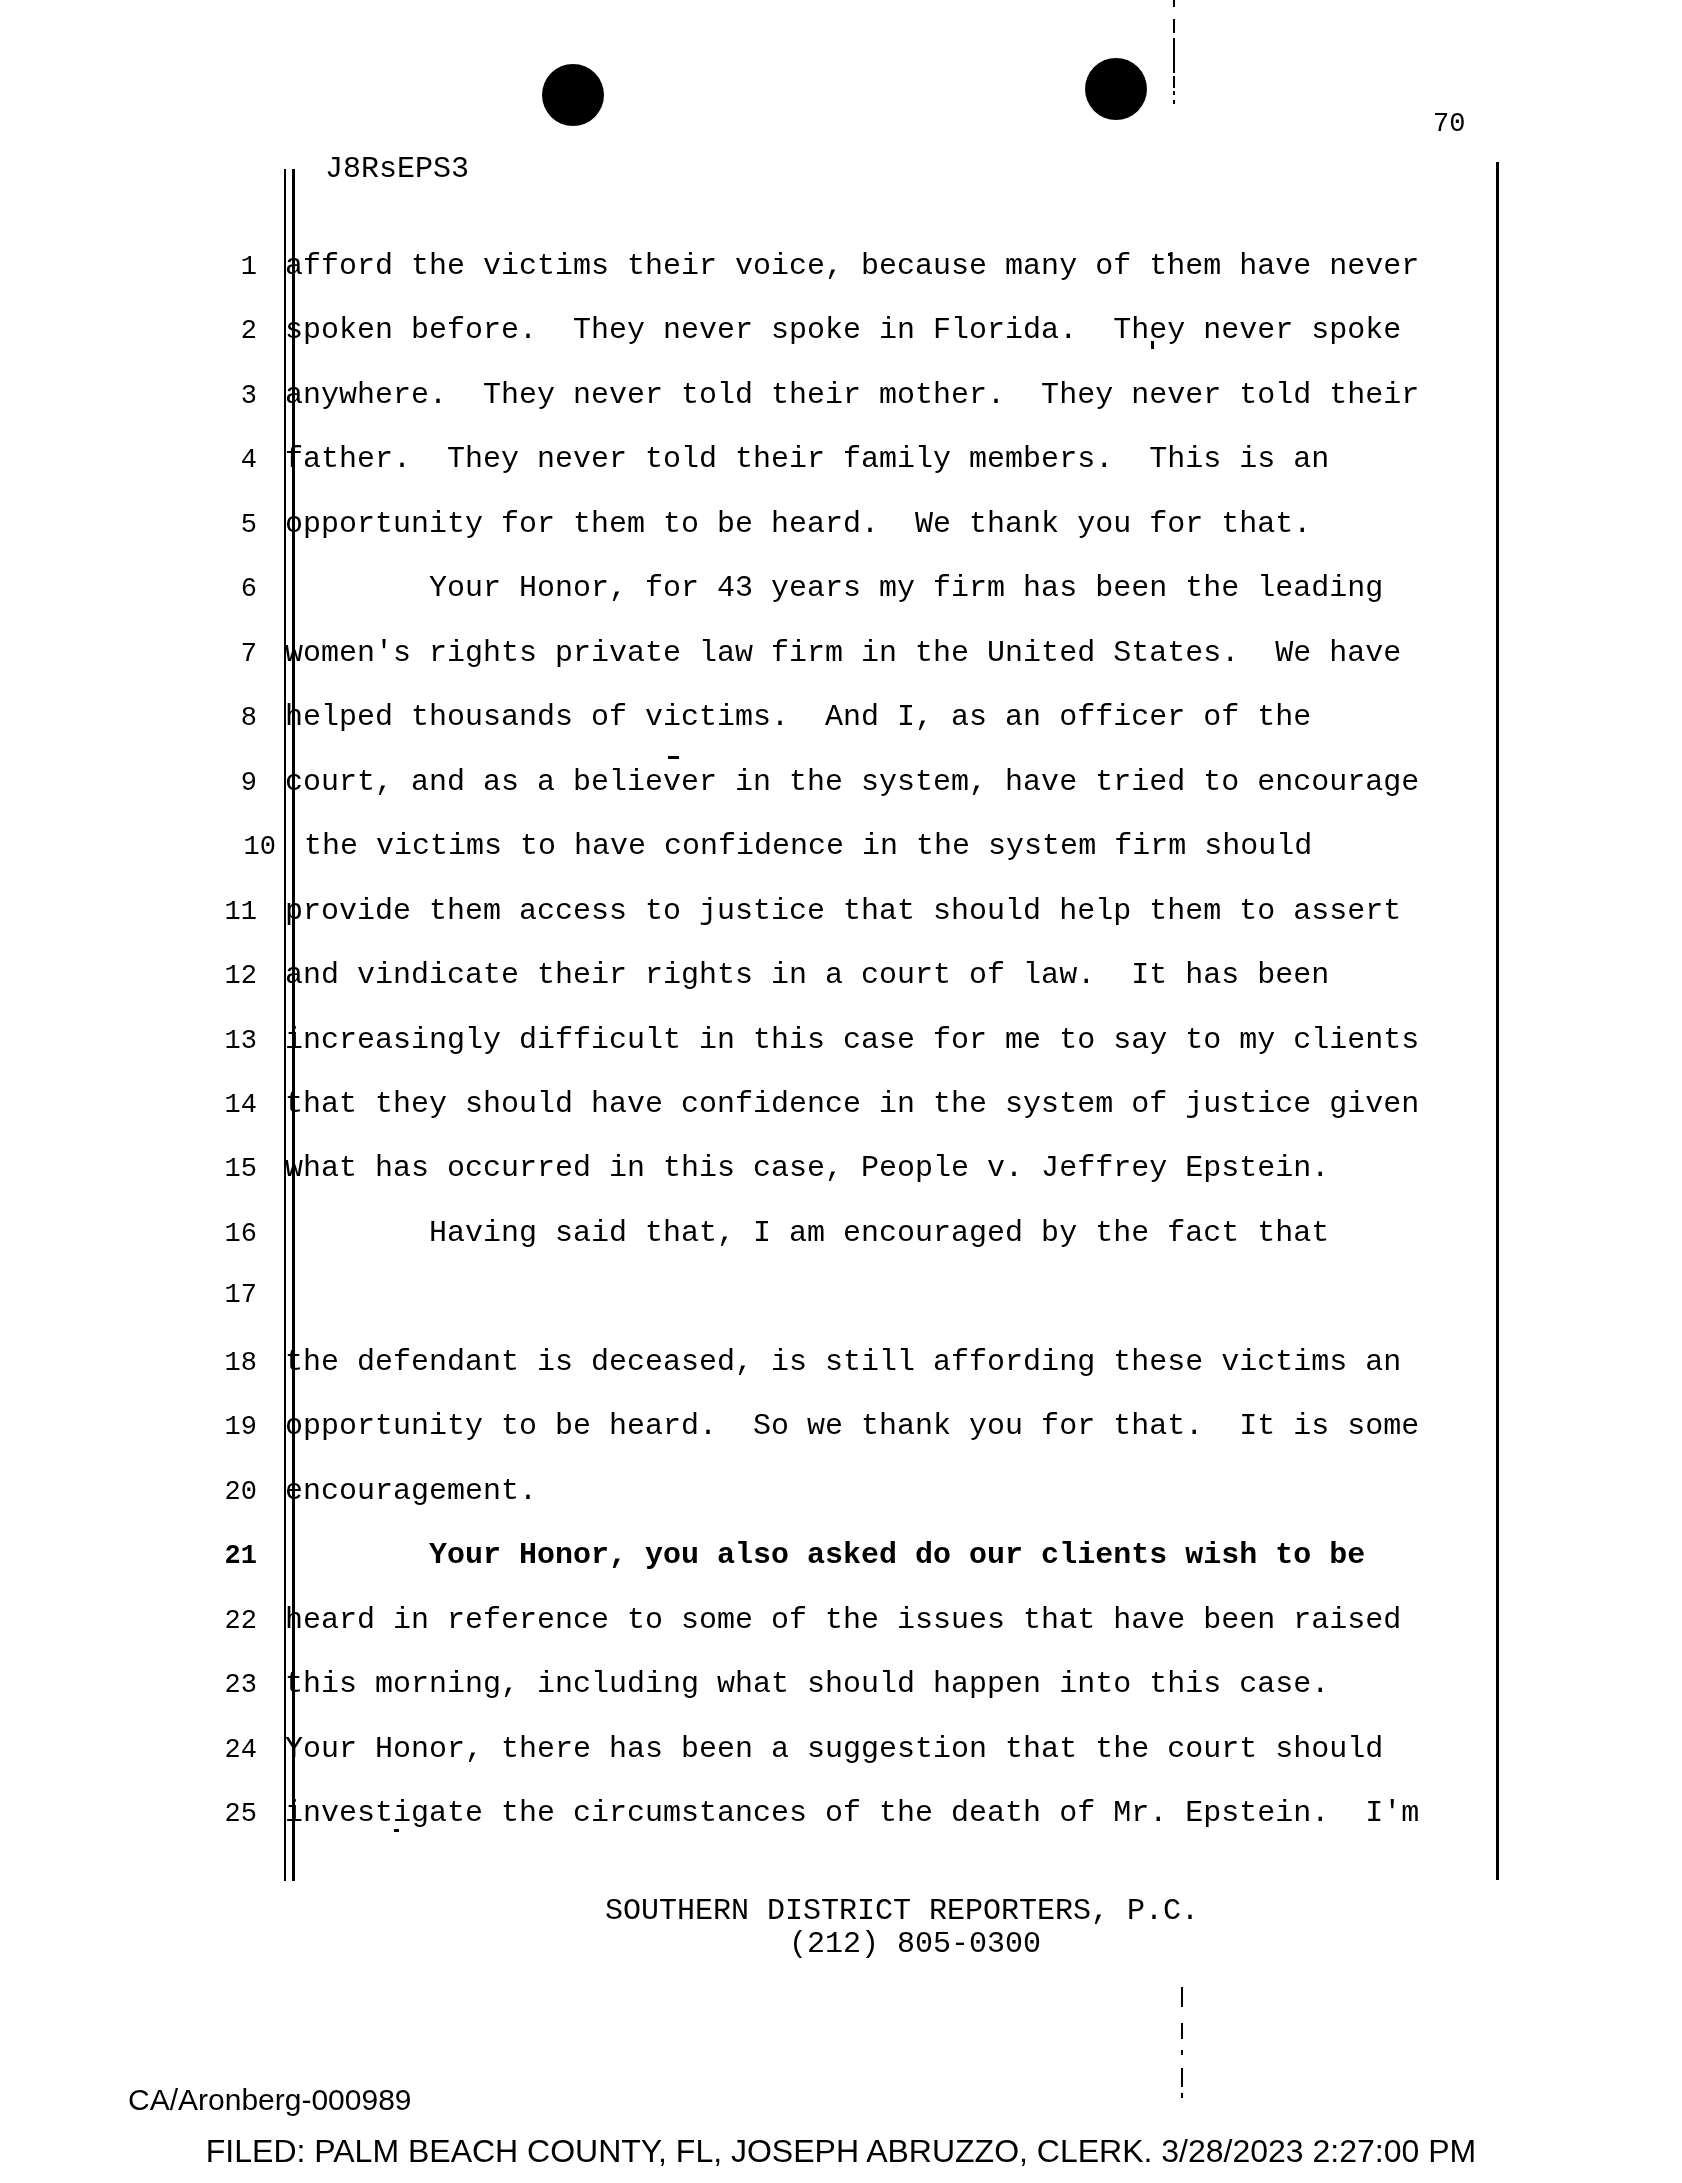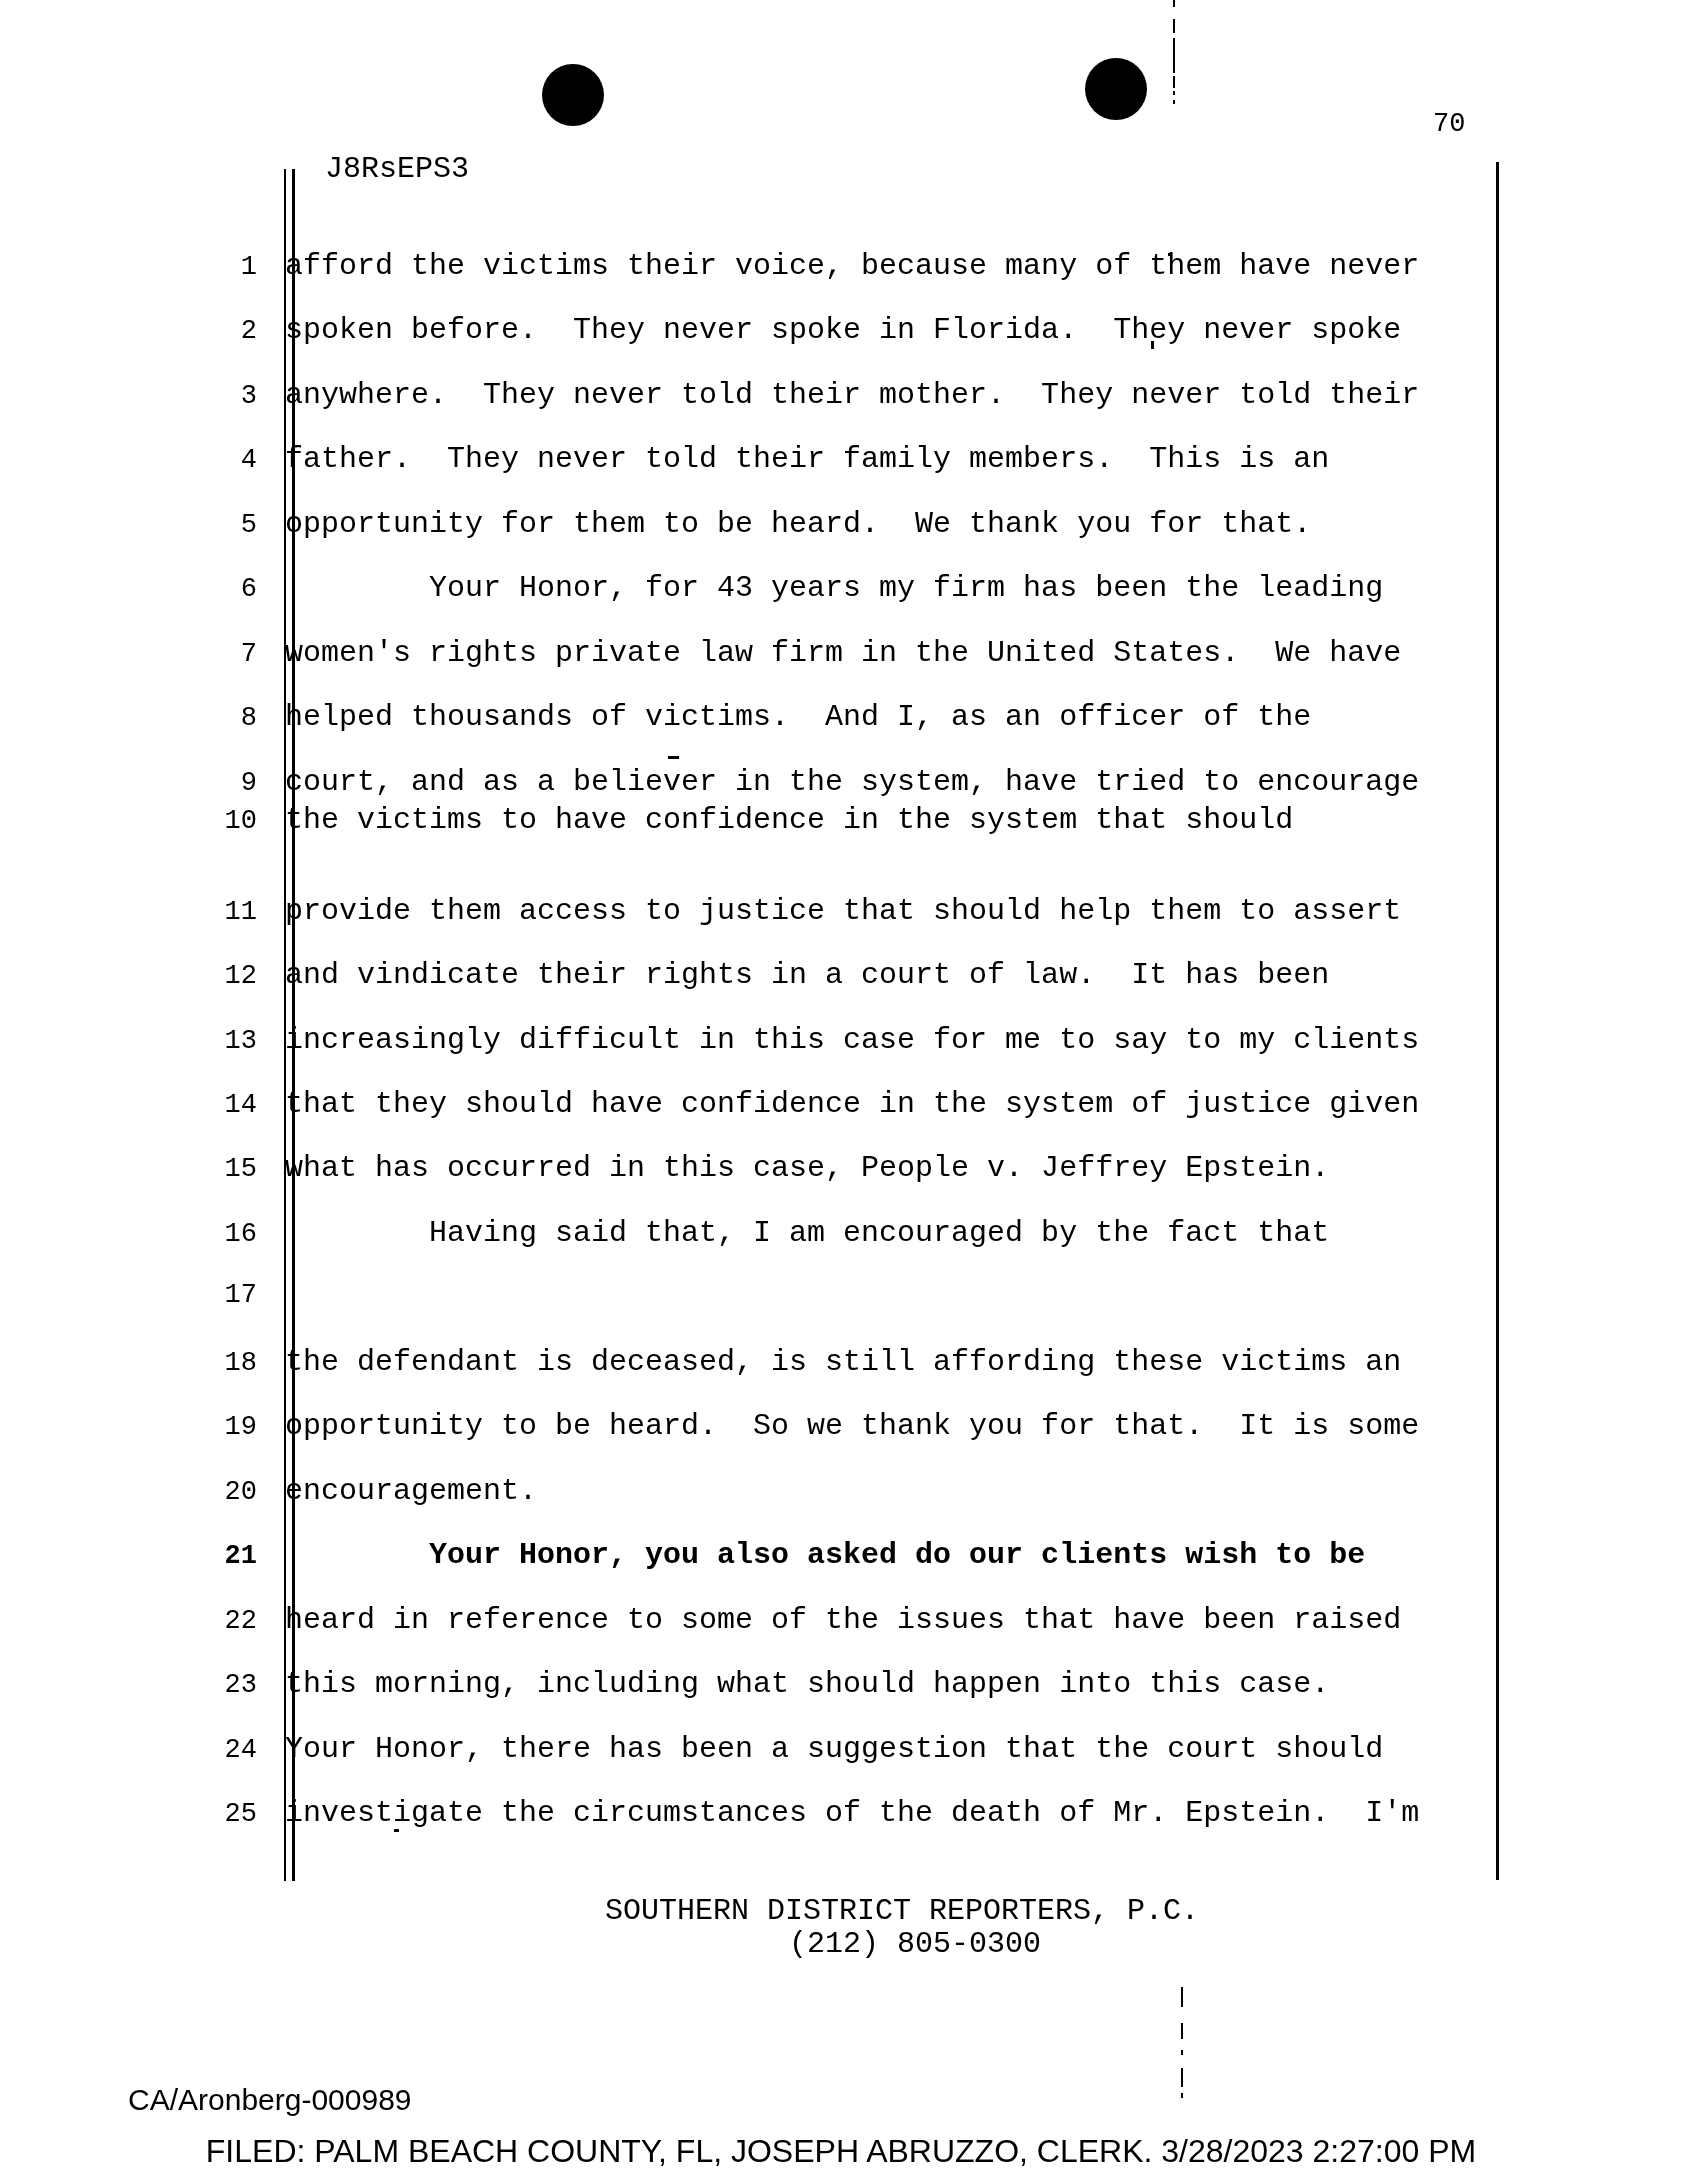--- a/index.html
+++ b/index.html
@@ -67,21 +67,21 @@
   <div id="t-lines">
       <div class="t-row" style="top: 251px;"><span class="t-num">1</span><span class="t-text">afford the victims their voice, because many of them have never</span></div>
       <div class="t-row" style="top: 315px;"><span class="t-num">2</span><span class="t-text">spoken before.  They never spoke in Florida.  They never spoke</span></div>
       <div class="t-row" style="top: 380px;"><span class="t-num">3</span><span class="t-text">anywhere.  They never told their mother.  They never told their</span></div>
       <div class="t-row" style="top: 444px;"><span class="t-num">4</span><span class="t-text">father.  They never told their family members.  This is an</span></div>
       <div class="t-row" style="top: 509px;"><span class="t-num">5</span><span class="t-text">opportunity for them to be heard.  We thank you for that.</span></div>
       <div class="t-row" style="top: 573px;"><span class="t-num">6</span><span class="t-text">        Your Honor, for 43 years my firm has been the leading</span></div>
       <div class="t-row" style="top: 638px;"><span class="t-num">7</span><span class="t-text">women's rights private law firm in the United States.  We have</span></div>
       <div class="t-row" style="top: 702px;"><span class="t-num">8</span><span class="t-text">helped thousands of victims.  And I, as an officer of the</span></div>
       <div class="t-row" style="top: 767px;"><span class="t-num">9</span><span class="t-text">court, and as a believer in the system, have tried to encourage</span></div>
-      <div class="t-row" style="top: 805px;"><span class="t-num">10</span><span class="t-text">the victims to have confidence in the system that should</span></div>
+      <div class="t-row" style="top: 831px; padding-left: 19px;"><span class="t-num">10</span><span class="t-text">the victims to have confidence in the system firm should</span></div>
       <div class="t-row" style="top: 896px;"><span class="t-num">11</span><span class="t-text">provide them access to justice that should help them to assert</span></div>
       <div class="t-row" style="top: 960px;"><span class="t-num">12</span><span class="t-text">and vindicate their rights in a court of law.  It has been</span></div>
       <div class="t-row" style="top: 1025px;"><span class="t-num">13</span><span class="t-text">increasingly difficult in this case for me to say to my clients</span></div>
       <div class="t-row" style="top: 1089px;"><span class="t-num">14</span><span class="t-text">that they should have confidence in the system of justice given</span></div>
       <div class="t-row" style="top: 1153px;"><span class="t-num">15</span><span class="t-text">what has occurred in this case, People v. Jeffrey Epstein.</span></div>
       <div class="t-row" style="top: 1218px;"><span class="t-num">16</span><span class="t-text">        Having said that, I am encouraged by the fact that</span></div>
       <div class="t-row" style="top: 1282px;"><span class="t-num">17</span></div>
       <div class="t-row" style="top: 1347px;"><span class="t-num">18</span><span class="t-text">the defendant is deceased, is still affording these victims an</span></div>
       <div class="t-row" style="top: 1411px;"><span class="t-num">19</span><span class="t-text">opportunity to be heard.  So we thank you for that.  It is some</span></div>
       <div class="t-row" style="top: 1476px;"><span class="t-num">20</span><span class="t-text">encouragement.</span></div>

